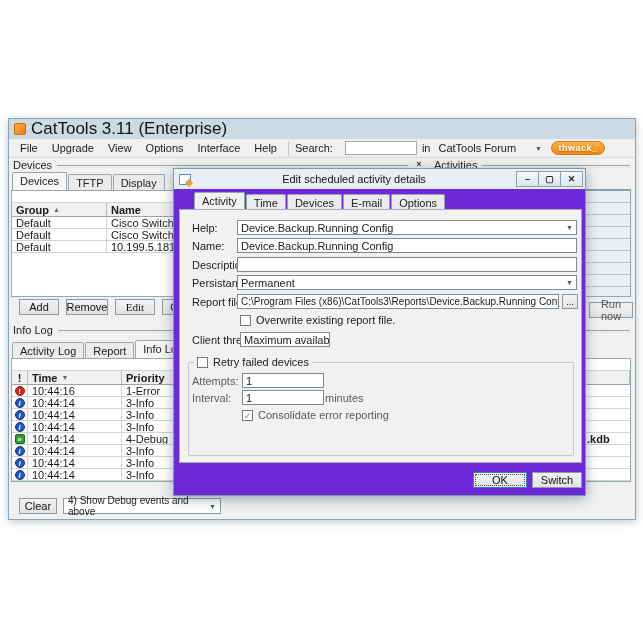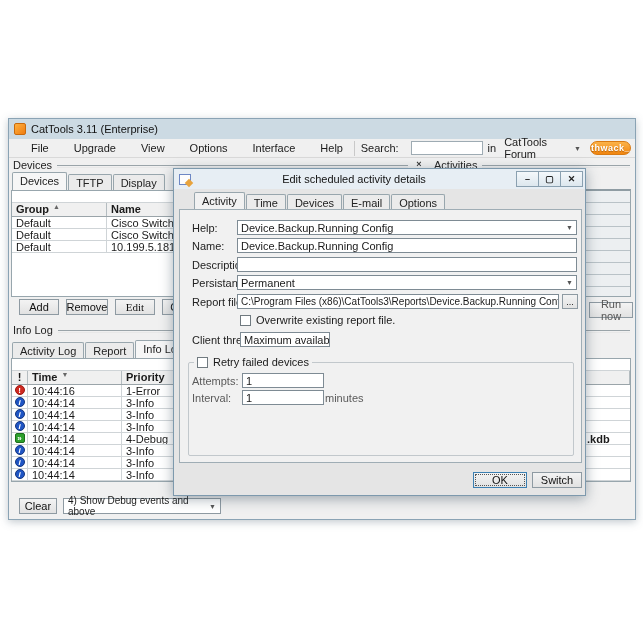--- a/index.html
+++ b/index.html
@@ -5,25 +5,25 @@
   * { margin:0; padding:0; box-sizing:border-box; }
   html,body { width:643px; height:643px; background:#fff; font-family:"Liberation Sans", sans-serif; font-size:11px; color:#1a1a1a; overflow:hidden; }
   .abs { position:absolute; }
 
   
   .window { position:absolute; left:8px; top:118px; width:628px; height:402px;
             background:#f0f0f0; border:1px solid #8aa3b4; box-shadow:0 2px 8px rgba(80,100,115,.35); }
   .titlebar { position:absolute; left:0; top:0; width:100%; height:20px; background:#ccdae3;
               display:flex; align-items:center; padding-left:5px; gap:5px; }
   .app-icon { width:12px; height:12px; background:linear-gradient(135deg,#ffb140,#ef7c10); border:1px solid #c96a0c; border-radius:2px; }
-  .titlebar .title { font-size:11px; color:#111; }
+  .titlebar .title { font-size:17px; color:#111; }
 
   .menubar { position:absolute; left:0; top:20px; width:100%; height:19px; background:#f0f0f0;
              border-bottom:1px solid #d9d9d9; display:flex; align-items:center; padding:0 4px; }
-  .menu-item { padding:0 7px; cursor:default;margin-left:11px; }
+  .menu-item { padding:0 7px; cursor:default; }
   .mb-sep { width:1px; height:15px; background:#c9c9c9; margin:0 4px; }
   .search-label { margin:0 12px 0 2px; }
   .search-input { width:72px; height:14px; border:1px solid #9eabb3; background:#fff; font-size:10px; padding:0 2px; }
   .in-label { margin:0 5px; }
   .scope { display:flex; align-items:center; gap:19px; padding:1px 3px; }
   .caret { font-size:7px; color:#555; }
   .thwack { margin-left:6px; width:54px; height:14px; border:1px solid #d97a12; border-radius:7px;
             background:linear-gradient(#fbb34a,#f2860f); color:#fff; font-weight:bold; font-size:9px;
             line-height:12px; text-align:center; letter-spacing:.5px; text-shadow:0 1px 1px rgba(140,70,0,.6); }
 
@@ -35,21 +35,21 @@
   
   .tabs { position:absolute; display:flex; align-items:flex-end; gap:1px; }
   .tab { border:1px solid #98a6ad; border-bottom:none; background:#ebebeb; padding:2px 7px 2px;
          border-radius:2px 2px 0 0; height:16px; color:#222; }
   .tab.active { background:#f6f6f6; height:18px; font-weight:normal; }
 
   
   .gtable { position:absolute; background:#fff; border:1px solid #98a6ad; overflow:hidden; }
   .trow { display:flex; border-bottom:1px solid #cfd4d7; height:12px; align-items:center; }
   .trow.hdr { background:#f0f0f0; font-weight:bold; border-bottom:1px solid #9aa4a9; height:14px; }
-  .tcell { padding:0 4px; border-right:1px solid #cfd4d7; height:100%; display:flex; overflow:hidden; white-space:nowrap; }
+  .tcell { padding:0 4px; border-right:1px solid #cfd4d7; height:100%; display:flex; align-items:center; overflow:hidden; white-space:nowrap; }
   .trow.hdr .tcell { border-right:1px solid #b4bcc0; }
   .blank-strip { height:12px; background:#fff; border-bottom:1px solid #cfd4d7; }
   .sort-glyph { font-size:7px; color:#666; margin-left:4px; }
 
   .col-group { width:95px; } .col-name { flex:1; }
   .col-flag { width:16px; justify-content:center; padding:0; } .col-time { width:94px; } .col-pri { width:63px; } .col-msg { flex:1; border-right:none; padding-left:402px; font-weight:bold; }
 
   .btn { background:linear-gradient(#f3f3f3,#e2e2e2); border:1px solid #8e9aa2; font-size:11px;
          text-align:center; color:#111; display:inline-flex; align-items:center; justify-content:center; }
 
@@ -63,21 +63,21 @@
   .licon.debug { background:#2da02d; border:1px solid #1d6e1d; border-radius:2px; }
   .licon.debug::after { content:"»"; }
 
   
   .act-rows { position:absolute; background:repeating-linear-gradient(#eceff1 0px, #eceff1 11px, #b9c2c7 11px, #b9c2c7 12px); border:1px solid #98a6ad; border-top:2px solid #8f9ca3; }
 
   .select-box { display:flex; align-items:center; justify-content:space-between; background:#fff; border:1px solid #8e9aa2; padding:0 4px; }
 
   
   .dialog { position:absolute; left:173px; top:168px; width:413px; height:328px;
-            background:#e5e5e5; border:1px solid #7d99ad; box-shadow:0 3px 12px rgba(60,80,95,.45); }
+            background:#6d28d9; border:1px solid #7d99ad; box-shadow:0 3px 12px rgba(60,80,95,.45); }
   .dlg-titlebar { position:absolute; left:0; top:0; width:100%; height:20px; background:#e7eef4;
                   display:flex; align-items:center; padding:0 2px 0 5px; }
   .dlg-icon { width:12px; height:11px; background:#fdfdfd; border:1px solid #6d87c4; position:relative; }
   .dlg-icon::after { content:""; position:absolute; right:-2px; bottom:-2px; width:6px; height:6px; background:#e8a33d; transform:rotate(45deg); }
   .dlg-title { flex:1; text-align:center; color:#111; }
   .winbtns { display:flex; }
   .winbtn { width:23px; height:16px; border:1px solid #8aa0b0; background:linear-gradient(#f4f8fb,#dde7ee);
             font-size:9px; line-height:14px; text-align:center; color:#222; margin-left:-1px; font-weight:bold; }
   .dlg-body { position:absolute; left:5px; top:40px; width:403px; height:254px; background:#f1f1f1; border:1px solid #9fadb5; }
   .dlg-tabs { left:20px; top:23px; }
@@ -347,17 +347,21 @@
     </span>
     <span class="frm-label" style="top:165px; color:#5a5a5a;">Attempts:</span>
     <span class="frm-field" style="left:62px; top:163px; width:82px;">
       <span>1</span>
     </span>
     <span class="frm-label" style="top:182px; color:#5a5a5a;">Interval:</span>
     <span class="frm-field" style="left:62px; top:180px; width:82px;">
       <span>1</span>
     </span>
     <span class="frm-label" style="left:145px; top:182px; color:#5a5a5a;">minutes</span>
+    <span class="checkbox" style="left:62px; top:199px; color:#5a5a5a;">
+      <span class="cb-box checked"></span>
+      <span>Consolidate error reporting</span>
+    </span>
   </div>
 
   <span class="btn dlg-btn focused" style="left:299px; top:303px; width:54px;">OK</span>
   <span class="btn dlg-btn" style="left:358px; top:303px; width:50px;">Switch</span>
 </div>
 
 </body></html>

